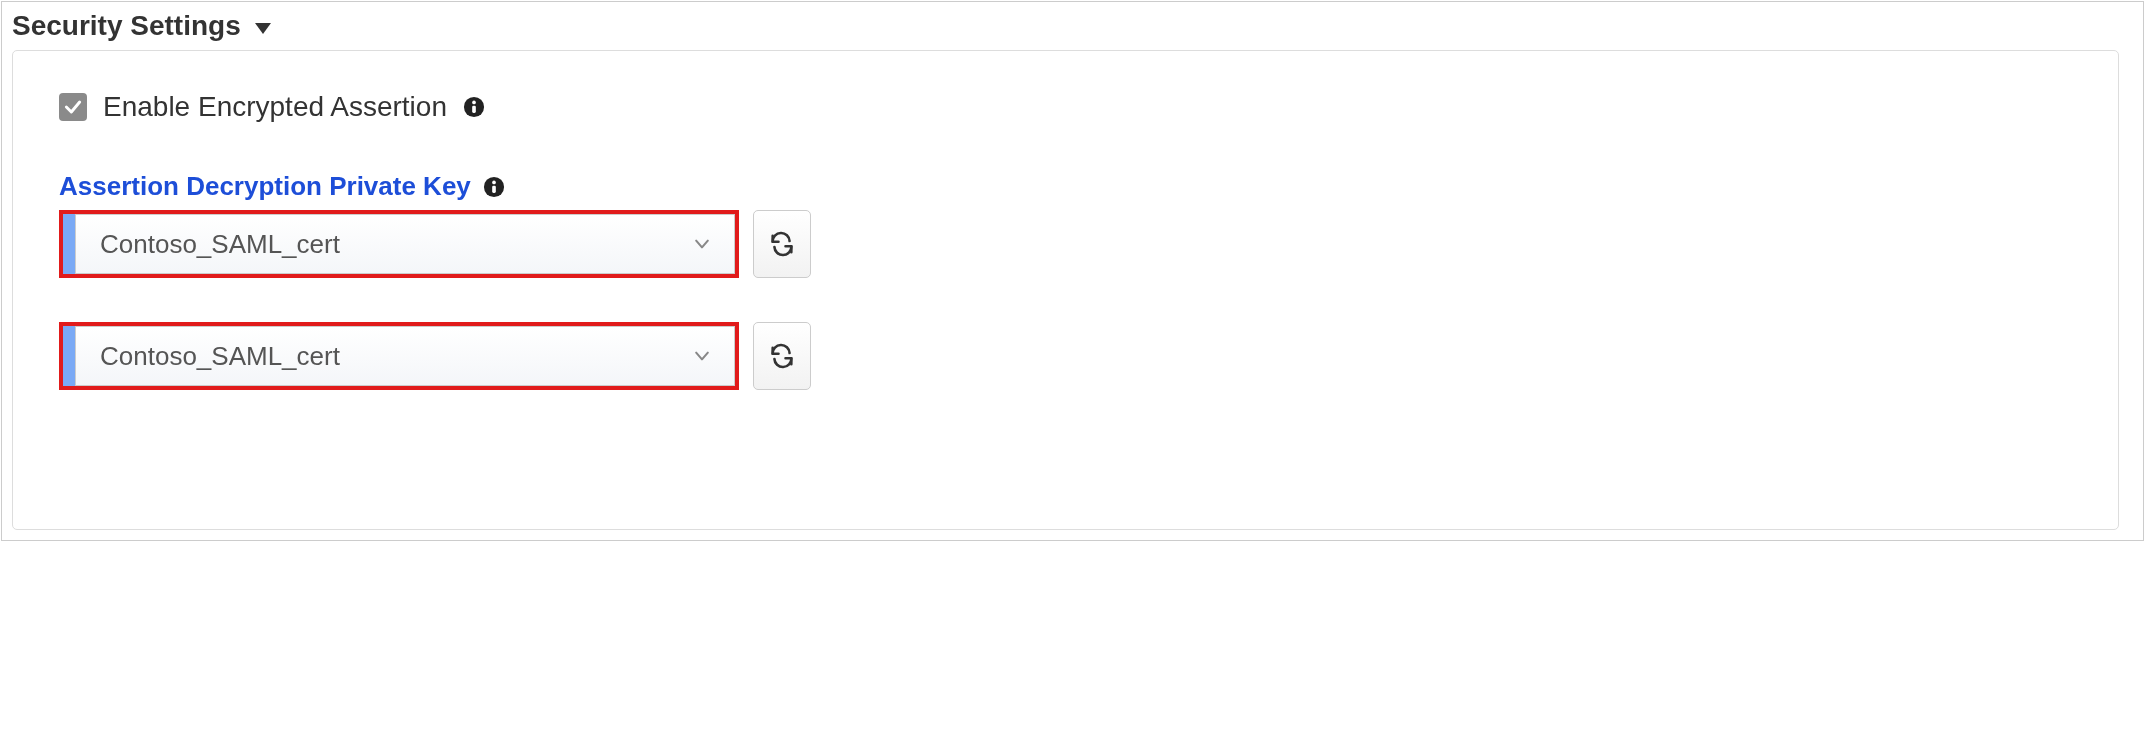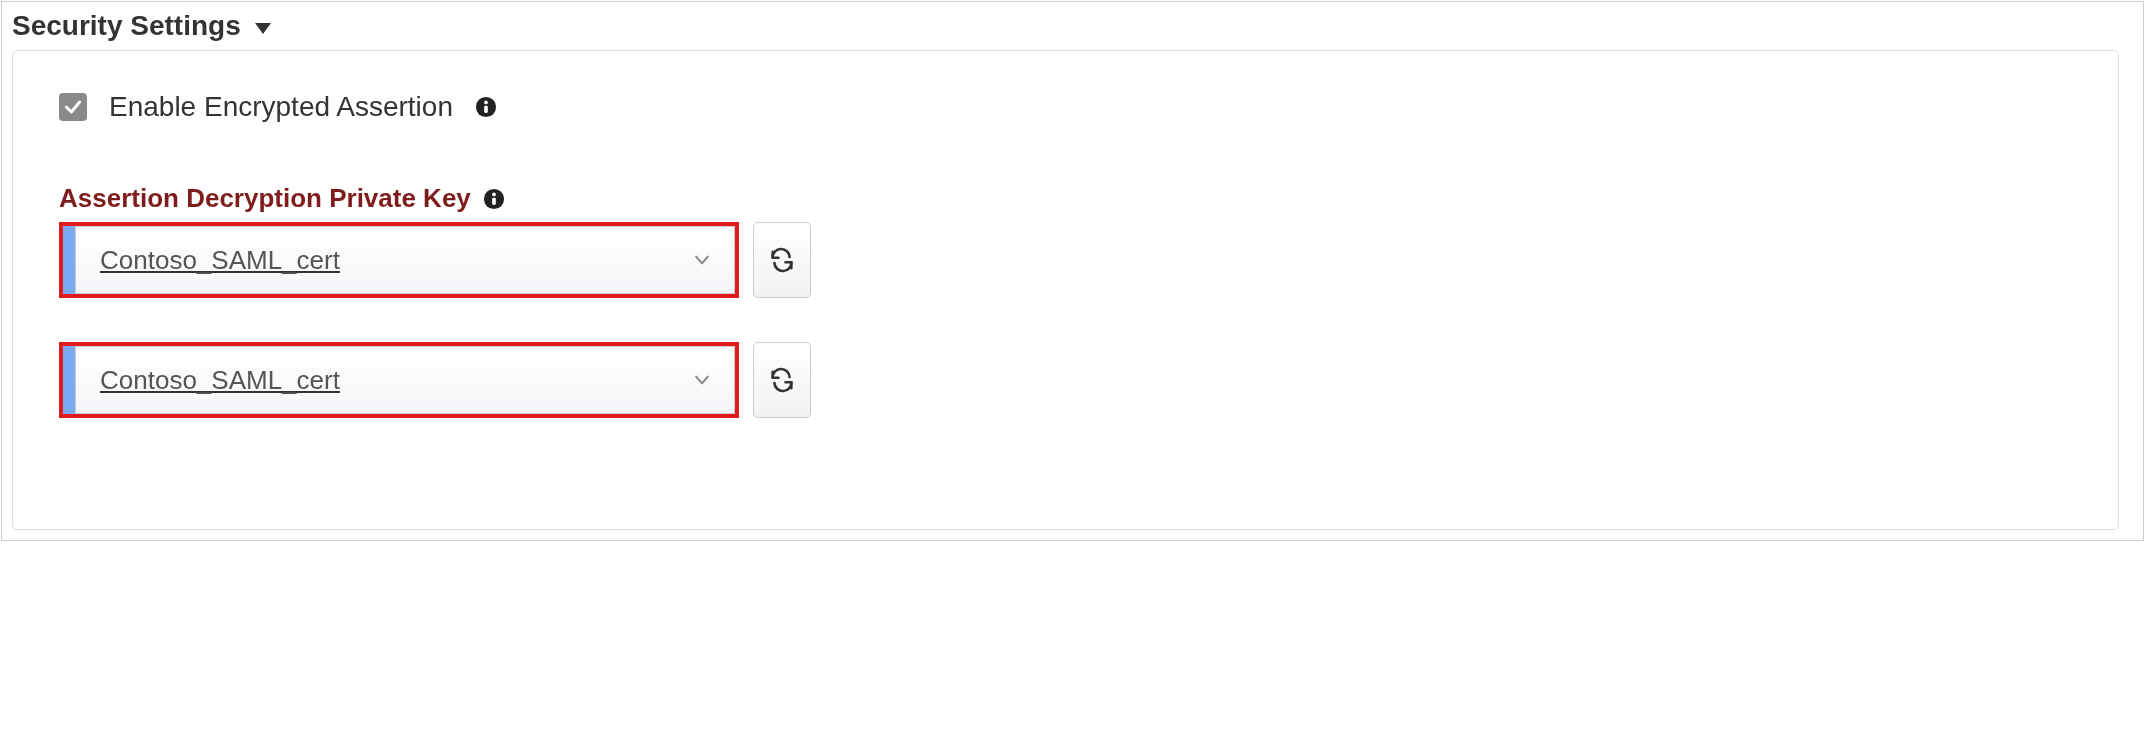--- a/index.html
+++ b/index.html
@@ -38,22 +38,22 @@
   }
   .panel {
     border: 1px solid #ddd;
     border-radius: 5px;
     padding: 40px 46px 50px 46px;
     min-height: 480px;
   }
   .checkbox-row {
     display: flex;
     align-items: center;
-    gap: 22px;
-    margin-bottom: 60px;
+    gap: 16px;
+    margin-bottom: 48px;
   }
   .checkbox {
     width: 28px;
     height: 28px;
     border-radius: 4px;
     background: #8a8a8a;
     position: relative;
     cursor: pointer;
     flex: 0 0 auto;
   }
@@ -76,21 +76,21 @@
   .field-group { margin-bottom: 44px; }
   .field-label-row {
     display: flex;
     align-items: center;
     gap: 12px;
     margin-bottom: 8px;
   }
   .field-label {
     font-size: 26px;
     font-weight: 700;
-    color: #7f1d1d;
+    color: #1d4ed8;
   }
   .field-control-row {
     display: flex;
     align-items: stretch;
     gap: 14px;
   }
   .select-wrap {
     border: 4px solid #e11b1b;
     display: flex;
     align-items: stretch;
@@ -103,23 +103,22 @@
     flex: 0 0 auto;
   }
   .select-body {
     flex: 1 1 auto;
     border: 1px solid #ccc;
     background: linear-gradient(#fff, #f4f6f9);
     display: flex;
     align-items: center;
     justify-content: space-between;
     padding: 0 22px 0 24px;
-    height: 68px;
-    cursor: pointer;
-    text-decoration: underline;
+    height: 60px;
+    cursor: pointer;
   }
   .select-text {
     font-size: 26px;
     color: #555;
   }
   .chevron-down-icon {
     width: 20px; height: 20px;
     display: inline-flex;
   }
   .chevron-down-icon svg { width: 100%; height: 100%; }

